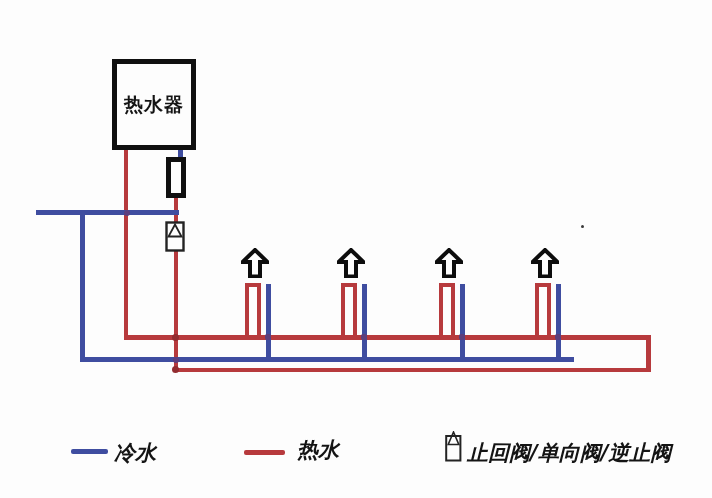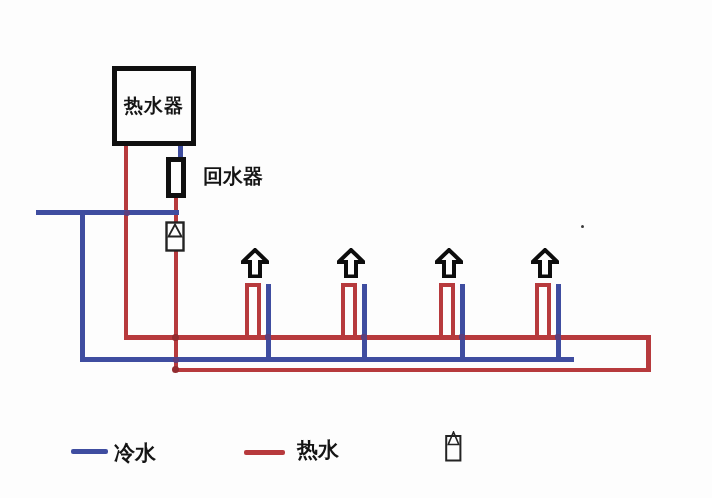--- a/index.html
+++ b/index.html
@@ -14,32 +14,32 @@
   .hot{background:#b73a3d;}
   .cold{background:#3f4da0;}
   .device-box{
     position:absolute;
     border:5px solid #101010;
     background:#fdfdfd;
     box-sizing:border-box;
     z-index:6;
   }
   .heater-box{
-    left:112px;top:66px;width:84px;height:80px;
+    left:112px;top:59px;width:84px;height:91px;
     display:flex;align-items:center;justify-content:center;
   }
   .heater-label{
     font-size:19px;font-weight:bold;color:#141414;letter-spacing:1px;white-space:nowrap;
   }
   .return-box{left:166px;top:157px;width:20px;height:41px;}
   .label{
     position:absolute;font-weight:bold;color:#141414;white-space:nowrap;z-index:8;
   }
   .return-label{left:203px;top:163px;font-size:20px;}
-  .legend-label{font-size:21px;}
+  .legend-label{font-size:21px;font-style:italic;}
   .fixture{position:absolute;top:248px;width:0;height:0;}
   .fixture .arrow-svg{position:absolute;left:-4px;top:0;z-index:7;}
   .fixture .u-left{position:absolute;left:0;top:35px;width:4px;height:57px;background:#b73a3d;}
   .fixture .u-top{position:absolute;left:0;top:35px;width:16px;height:4px;background:#b73a3d;}
   .fixture .u-right{position:absolute;left:12px;top:35px;width:4px;height:57px;background:#b73a3d;}
   .fixture .b-vert{position:absolute;left:21px;top:36px;width:5px;height:77px;background:#3f4da0;z-index:3;}
   .fixture .cross-dot{position:absolute;left:20px;top:86px;width:6px;height:6px;background:#5c3f7e;border-radius:2px;z-index:4;}
   .dot{position:absolute;border-radius:50%;z-index:5;}
   .dot-red{width:7px;height:7px;background:#922c30;}
   .dot-purple{width:6px;height:6px;background:#5c3f7e;}
@@ -67,21 +67,20 @@
   <div class="dot dot-purple" style="left:124px;top:210px"></div>
   <div class="dot dot-purple" style="left:173px;top:357px"></div>
   <div class="dot dot-red" style="left:172px;top:334px"></div>
   <div class="dot dot-red" style="left:172px;top:366px"></div>
 
   <div class="device-box heater-box">
     <span class="heater-label">热水器</span>
   </div>
 
   <div class="device-box return-box"></div>
-  <span class="label return-label">回水器</span>
 
   <svg class="valve-svg" style="left:165px;top:221px" width="20" height="31" viewBox="0 0 20 31">
     <rect x="1.5" y="1.5" width="17" height="28" fill="#fdfdfd" stroke="#232323" stroke-width="2.4"></rect>
     <polygon points="10,3.5 3.5,15.5 16.5,15.5" fill="none" stroke="#232323" stroke-width="1.8"></polygon>
   </svg>
 
   <div class="speck"></div>
 
   <div class="fixture" style="left:245px">
     <svg class="arrow-svg" width="28" height="30" viewBox="0 0 28 30">
@@ -130,14 +129,15 @@
   <div class="legend-swatch cold" style="left:71px;top:449px;width:37px"></div>
   <span class="label legend-label" style="left:114px;top:439px">冷水</span>
 
   <div class="legend-swatch hot" style="left:244px;top:450px;width:41px"></div>
   <span class="label legend-label" style="left:297px;top:436px">热水</span>
 
   <svg class="valve-svg" style="left:445px;top:431px" width="17" height="31" viewBox="0 0 17 31">
     <rect x="1.2" y="5" width="14.2" height="24.5" fill="#fdfdfd" stroke="#232323" stroke-width="2"></rect>
     <polygon points="8.5,1 3.2,13.5 13.8,13.5" fill="none" stroke="#232323" stroke-width="1.6"></polygon>
   </svg>
+  <span class="label legend-label" style="left:467px;top:439px">止回阀/单向阀/逆止阀</span>
 
 </div>
 
 </body></html>

